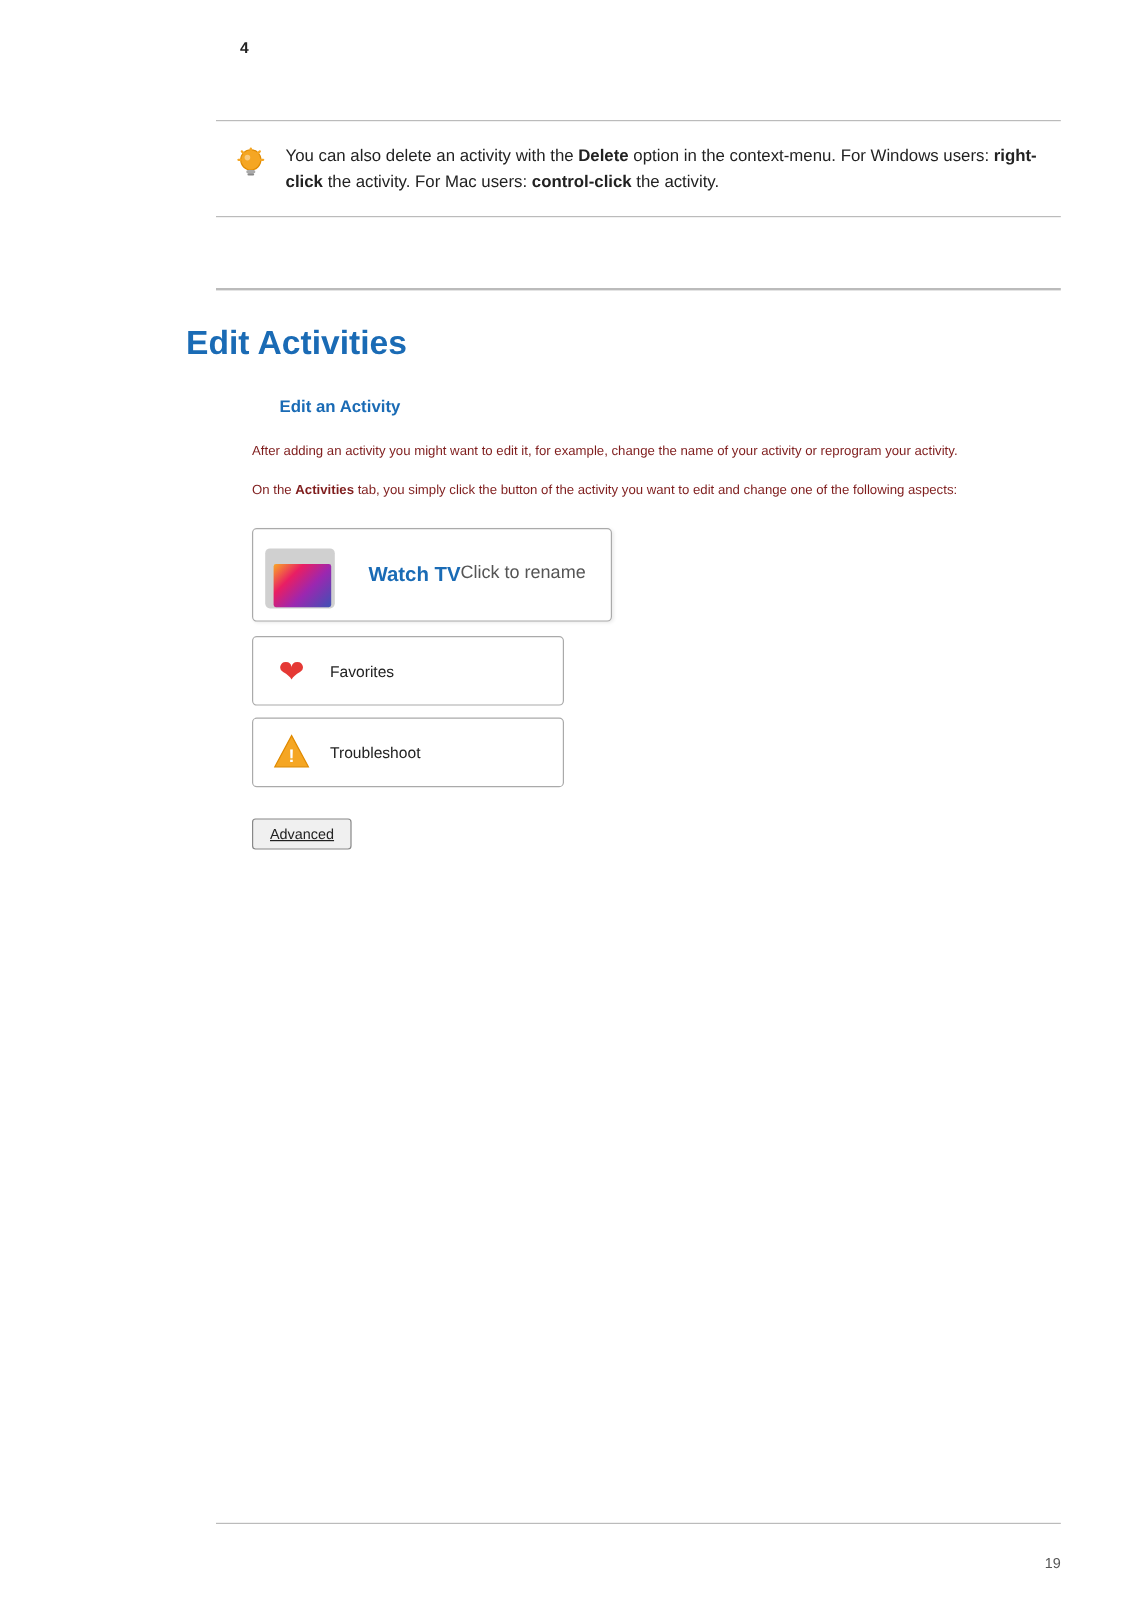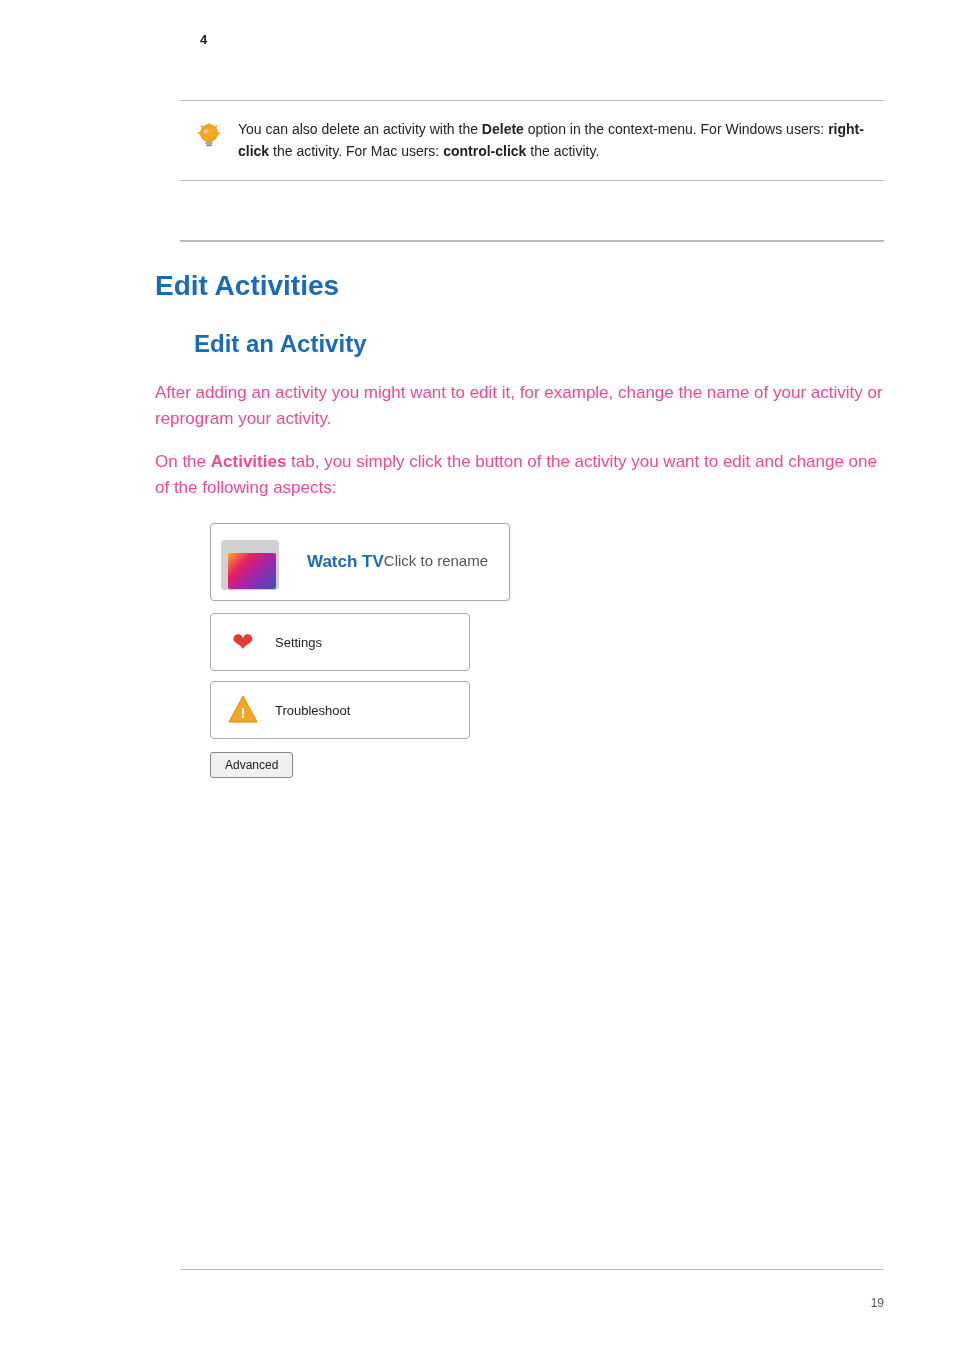--- a/index.html
+++ b/index.html
@@ -73,31 +73,32 @@
     }
 
     .section-title {
       font-size: 28px;
       font-weight: bold;
       color: #1a6bb5;
       margin-bottom: 28px;
     }
 
     .subsection-title {
-      font-size: 24px;
+      font-size: 14px;
       font-weight: bold;
       color: #1a6bb5;
-      margin-left: 39px;
+      margin-left: 78px;
       margin-bottom: 22px;
     }
 
     .body-text {
-      font-size: 17px;
+      margin-left: 55px;
+      font-size: 11px;
       line-height: 1.55;
-      color: #ec4899;
+      color: #7f1d1d;
       margin-bottom: 16px;
     }
 
     
     .activity-mockup {
       margin-left: 55px;
       margin-top: 22px;
       width: 320px;
     }
 
@@ -243,21 +244,22 @@
     
     .advanced-btn {
       border: 1.5px solid #888;
       background: #f0f0f0;
       border-radius: 3px;
       padding: 5px 14px;
       font-size: 12px;
       color: #222;
       cursor: pointer;
       display: inline-block;
-      margin-top: 3px;
+      margin-top: 16px;
+      text-decoration: underline;
     }
 
     
     .bottom-divider {
       position: absolute;
       bottom: 80px;
       left: 180px;
       right: 70px;
       height: 1.5px;
       background: #bbb;
@@ -344,21 +346,21 @@
           <span class="watch-tv-name">Watch TV</span>
           <span class="watch-tv-subtitle">Click to rename</span>
         </div>
       </div>
 
       
       <div class="activity-option">
         <div class="activity-option-icon">
           <span class="heart-icon">❤</span>
         </div>
-        <span class="activity-option-label">Settings</span>
+        <span class="activity-option-label">Favorites</span>
       </div>
 
       
 
       
 
       
       <div class="activity-option">
         <div class="activity-option-icon">
 

